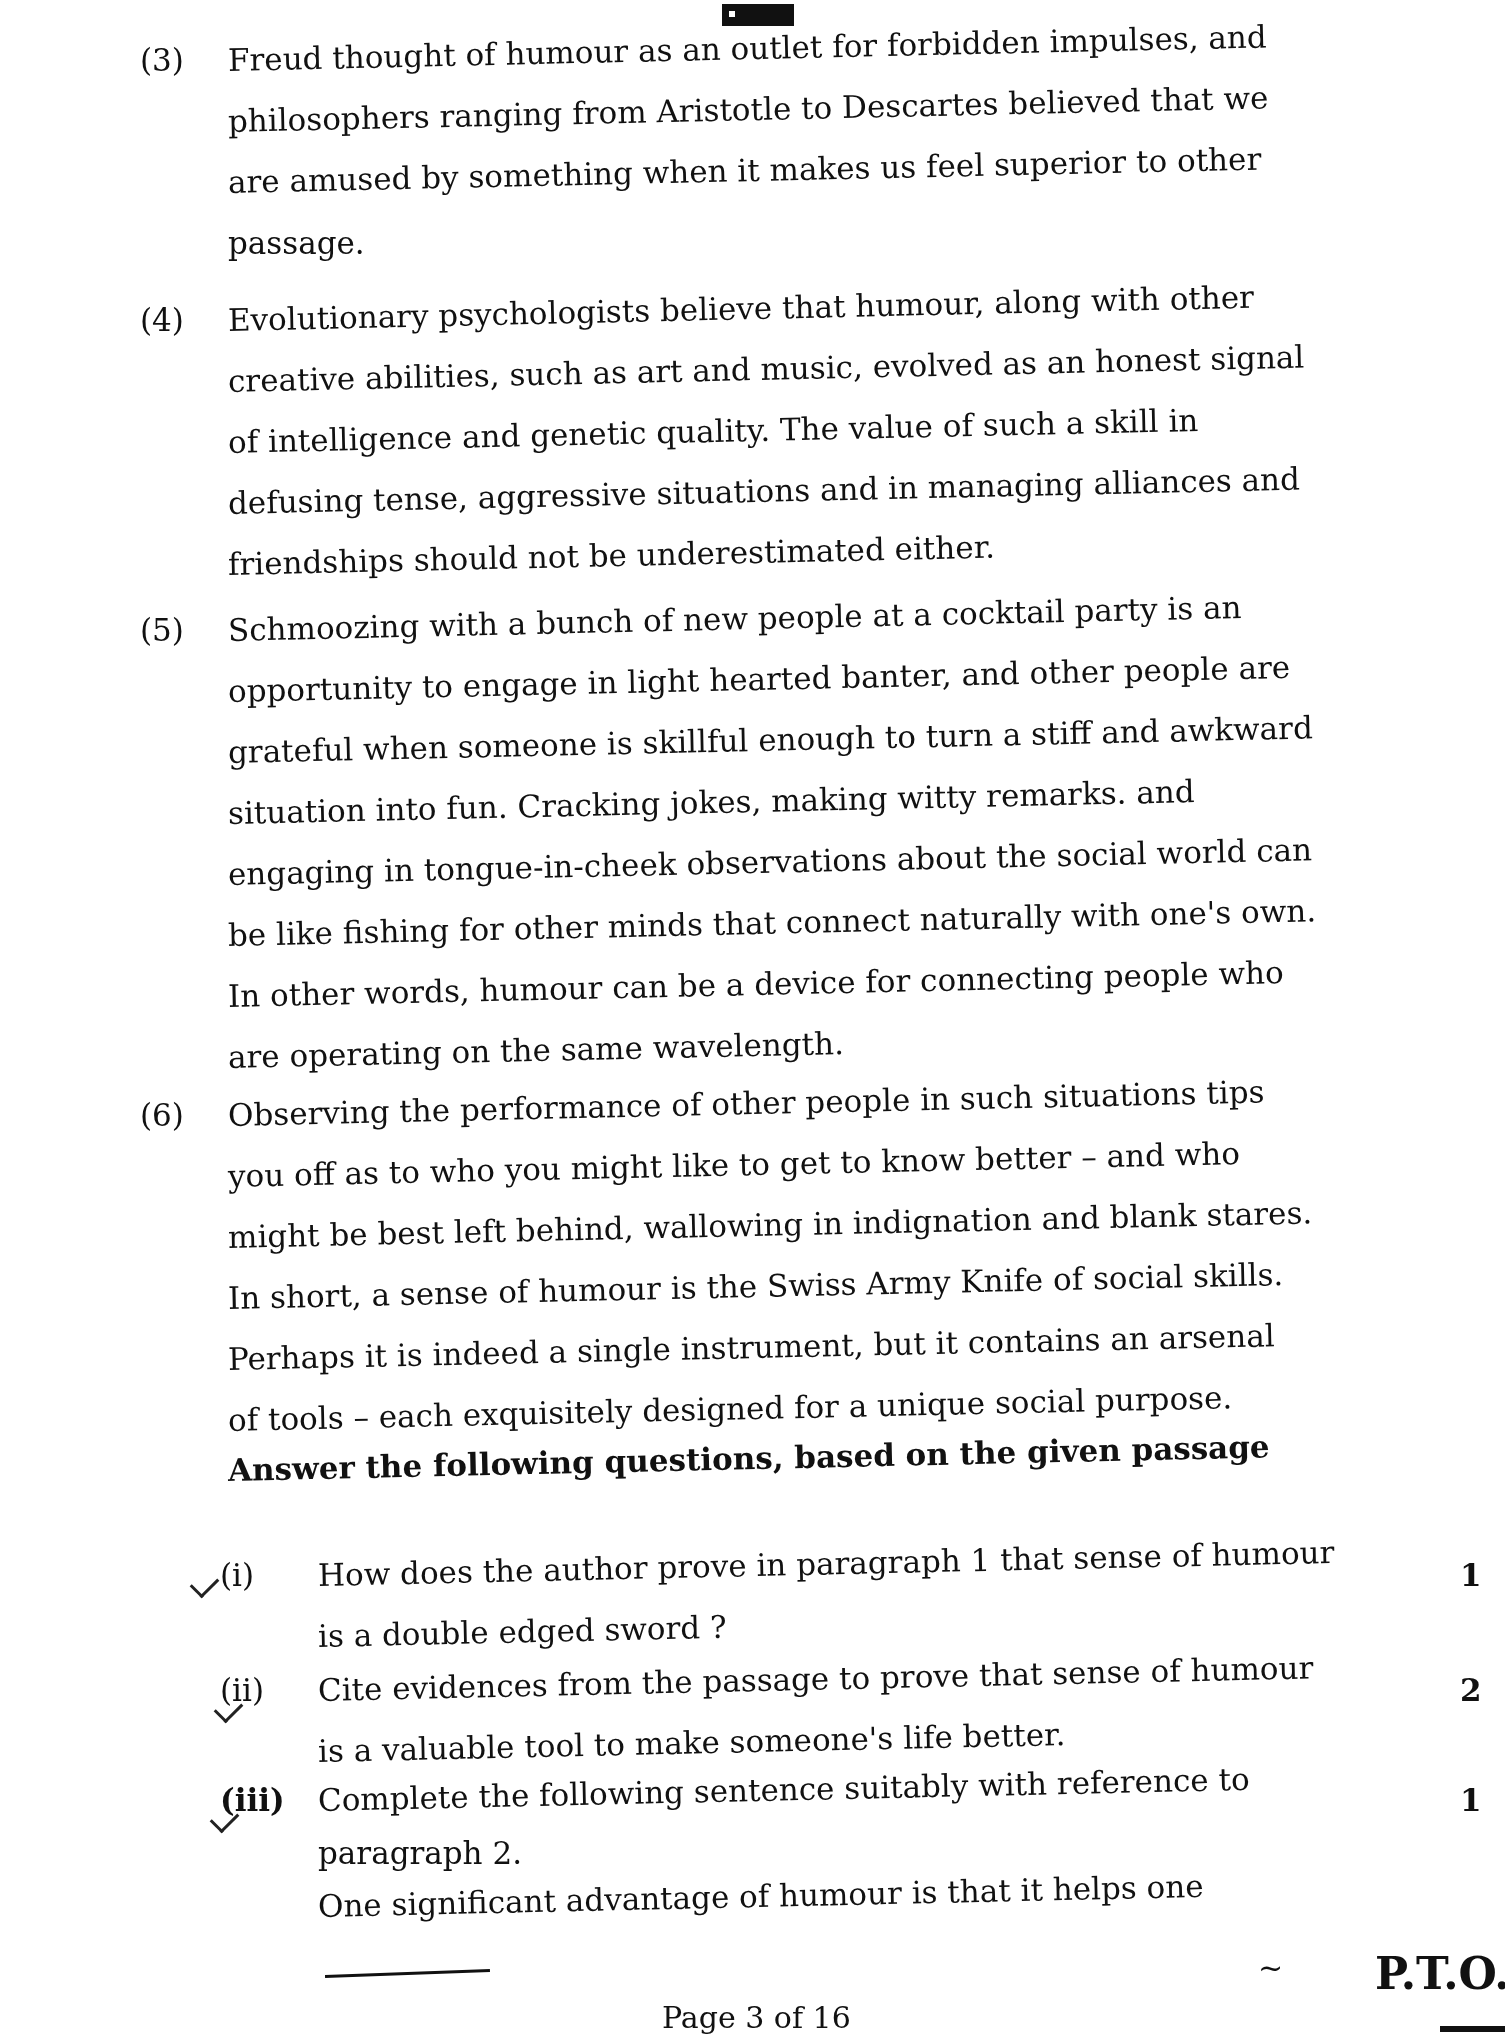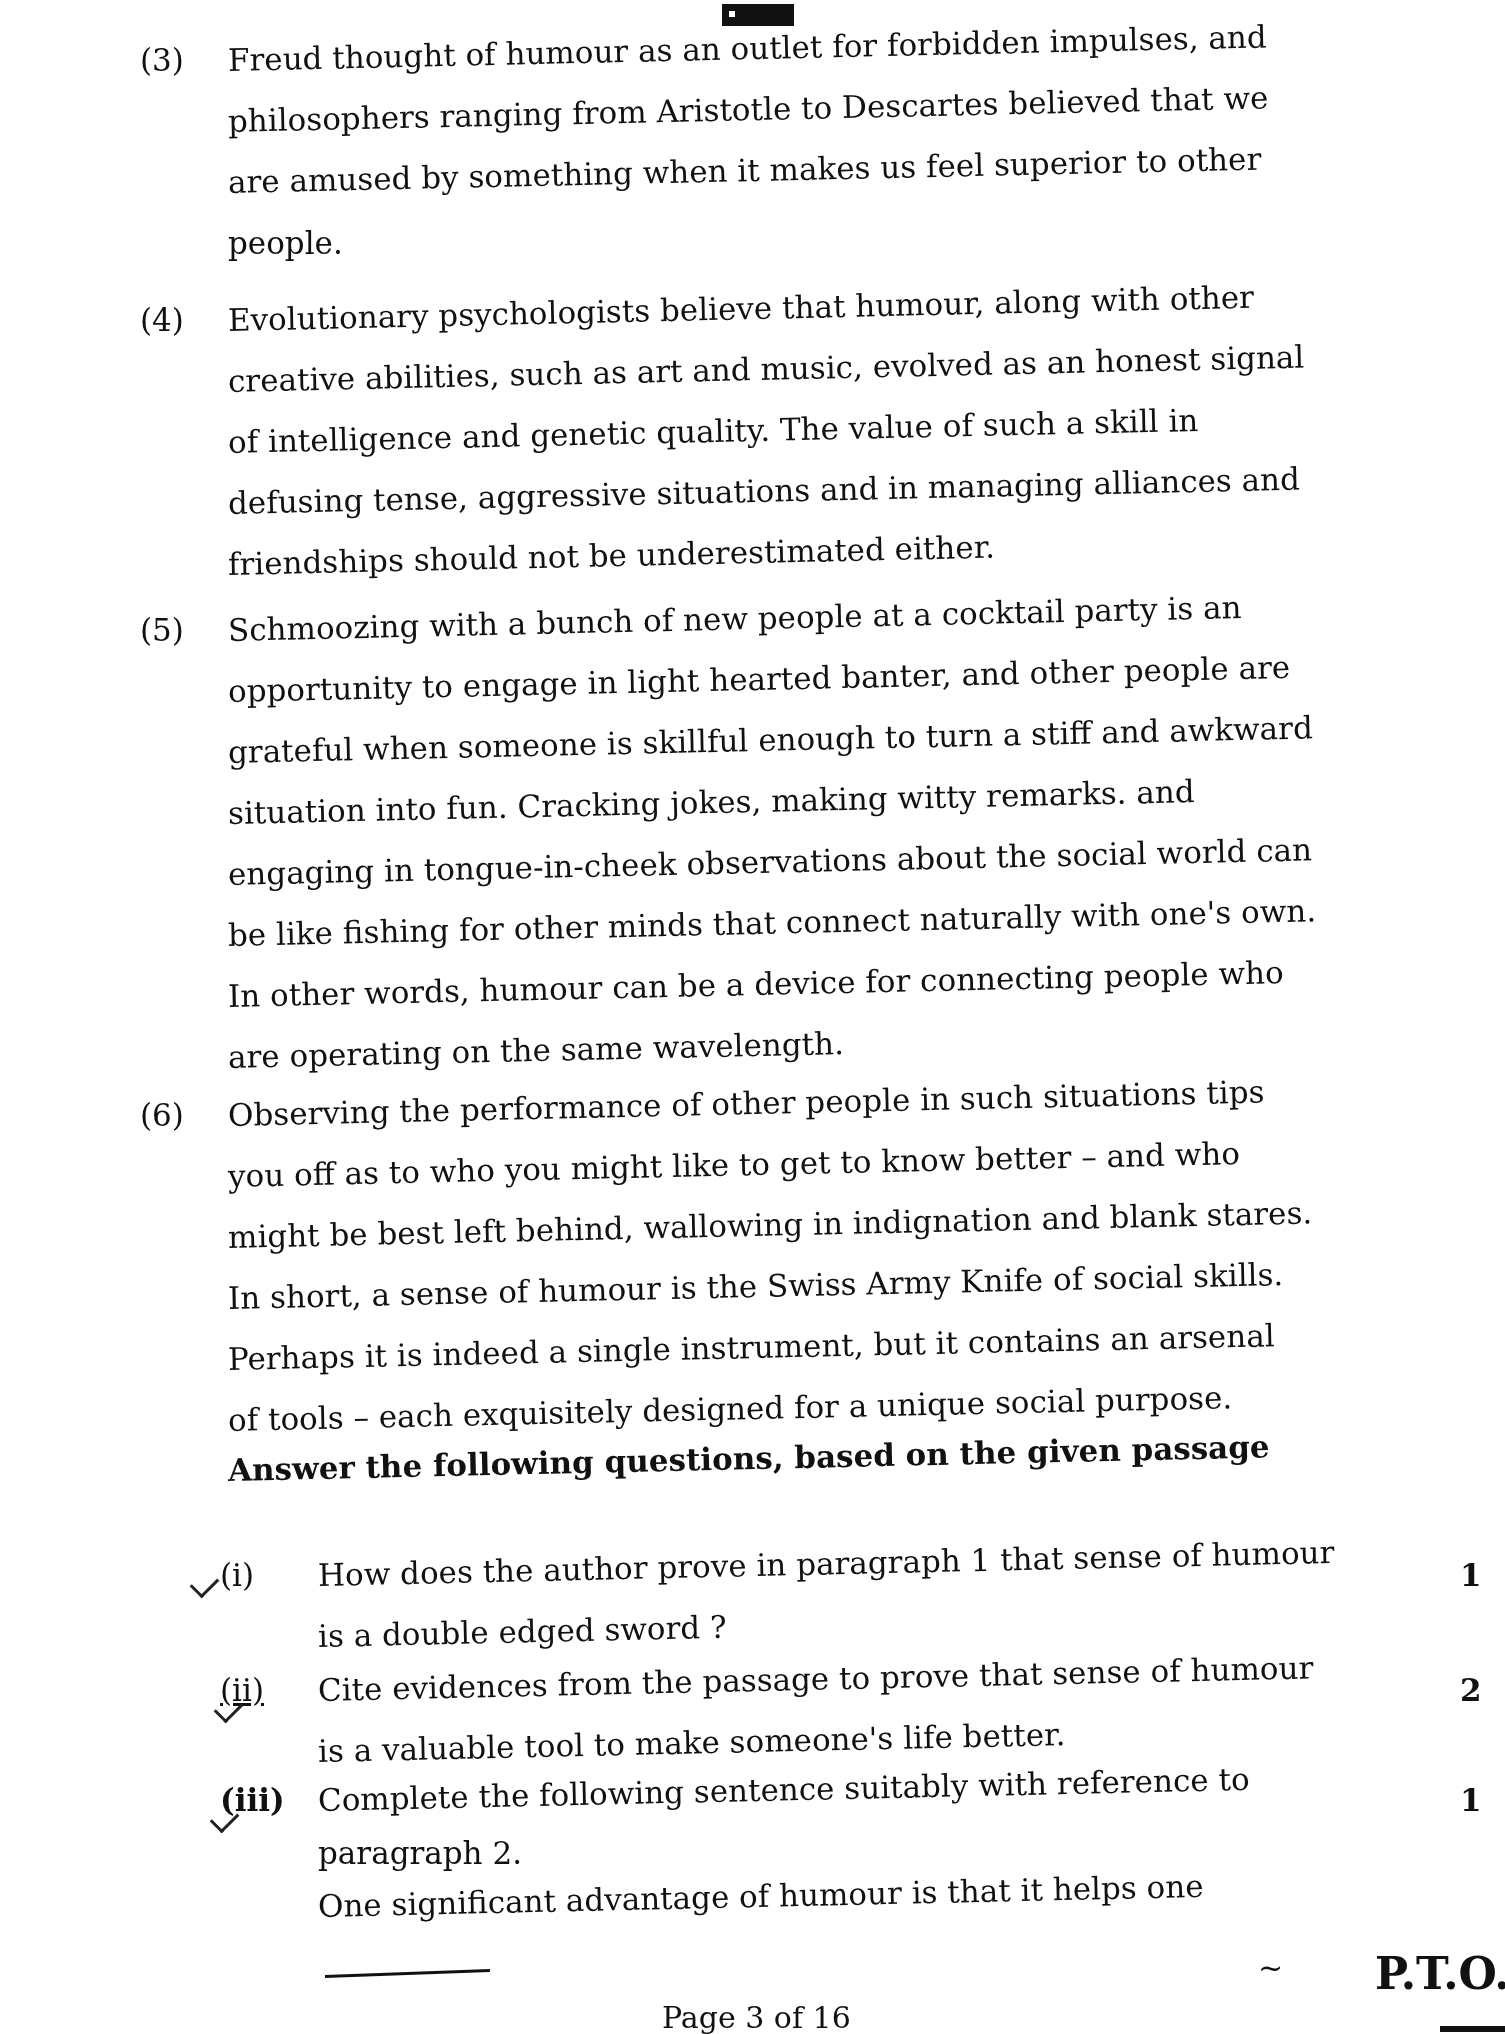--- a/index.html
+++ b/index.html
@@ -30,21 +30,21 @@
 <div class="page">
 
   <div class="qr"></div>
 
   <div class="para" style="top:30px;">
     <div class="num" style="top:12px;">(3)</div>
     <div class="lines">
       <div class="line" style="transform:rotate(-1.3deg);">Freud thought of humour as an outlet for forbidden impulses, and</div>
       <div class="line" style="transform:rotate(-1.3deg);">philosophers ranging from Aristotle to Descartes believed that we</div>
       <div class="line" style="transform:rotate(-1.3deg);">are amused by something when it makes us feel superior to other</div>
-      <div class="line">people.</div>
+      <div class="line">passage.</div>
     </div>
   </div>
 
   <div class="para" style="top:290px;">
     <div class="num" style="top:12px;">(4)</div>
     <div class="lines">
       <div class="line" style="transform:rotate(-1.3deg);">Evolutionary psychologists believe that humour, along with other</div>
       <div class="line" style="transform:rotate(-1.3deg);">creative abilities, such as art and music, evolved as an honest signal</div>
       <div class="line" style="transform:rotate(-1.3deg);">of intelligence and genetic quality. The value of such a skill in</div>
       <div class="line" style="transform:rotate(-1.3deg);">defusing tense, aggressive situations and in managing alliances and</div>
@@ -88,21 +88,21 @@
     <div class="qnum" style="top:12px;">(i)</div>
     <span class="tick" style="left:-28px; top:30px;"></span>
     <div class="qtext">
       <div class="line" style="transform:rotate(-1.3deg);">How does the author prove in paragraph 1 that sense of humour</div>
       <div class="line" style="transform:rotate(-1.3deg);">is a double edged sword ?</div>
     </div>
     <div class="marks" style="top:12px;">1</div>
   </div>
 
   <div class="q" style="top:1660px;">
-    <div class="qnum" style="top:12px;text-decoration:underline;">(ii)</div>
+    <div class="qnum" style="top:12px;">(ii)</div>
     <span class="tick" style="left:-4px; top:40px;"></span>
     <div class="qtext">
       <div class="line" style="transform:rotate(-1.3deg);">Cite evidences from the passage to prove that sense of humour</div>
       <div class="line" style="transform:rotate(-1.3deg);">is a valuable tool to make someone's life better.</div>
     </div>
     <div class="marks" style="top:12px;">2</div>
   </div>
 
   <div class="q" style="top:1770px;">
     <div class="qnum" style="top:12px;font-weight:bold;">(iii)</div>

